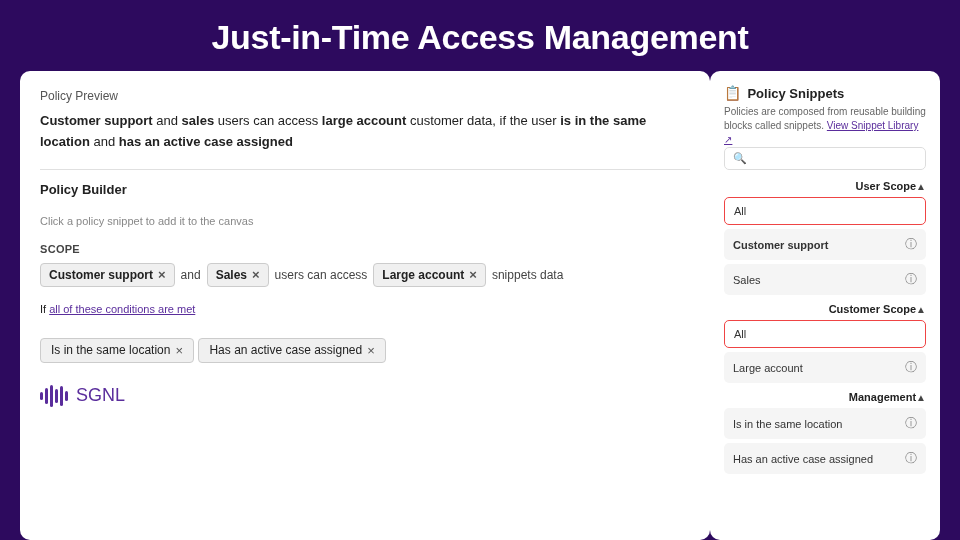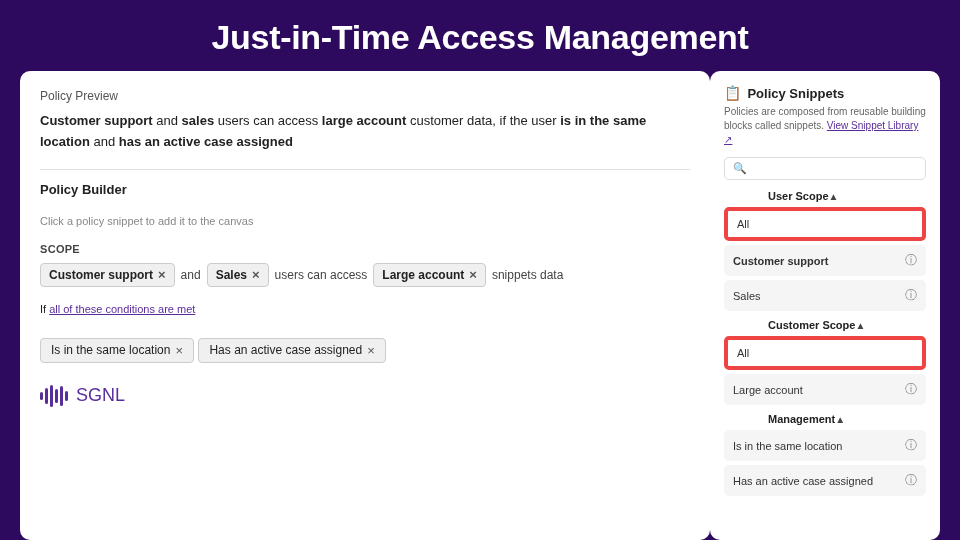--- a/index.html
+++ b/index.html
@@ -182,21 +182,20 @@
       color: #222;
     }
     .snippets-icon {
       font-size: 14px;
       color: #444;
     }
 
     .snippets-sub {
       font-size: 10px;
       color: #666;
-      margin-bottom: 10px;
       line-height: 1.4;
     }
     .snippets-sub a {
       color: #5a2d9c;
       text-decoration: underline;
     }
 
     .search-box {
       display: flex;
       align-items: center;
@@ -218,24 +217,23 @@
       width: 100%;
       background: transparent;
     }
 
     .snippet-section {
       margin-bottom: 8px;
     }
 
     .snippet-section-header {
       display: flex;
-      justify-content: flex-start;
+      justify-content: flex-end;
       align-items: center;
       margin-bottom: 5px;
-      margin-left: 44px;
     }
     .snippet-section-title {
       font-size: 11px;
       font-weight: 700;
       color: #222;
     }
     .chevron-icon {
       font-size: 10px;
       color: #444;
     }
@@ -258,21 +256,21 @@
       font-weight: 700;
     }
     .info-icon {
       font-size: 12px;
       color: #888;
       cursor: pointer;
     }
 
     .snippet-item-all {
       background: white;
-      border: 4px solid #ef4444;
+      border: 1px solid #ef4444;
       border-radius: 5px;
       padding: 7px 9px;
       margin-bottom: 4px;
       font-size: 11px;
       color: #333;
     }
 
     .snippets-scroll {
       overflow-y: auto;
       flex: 1;

